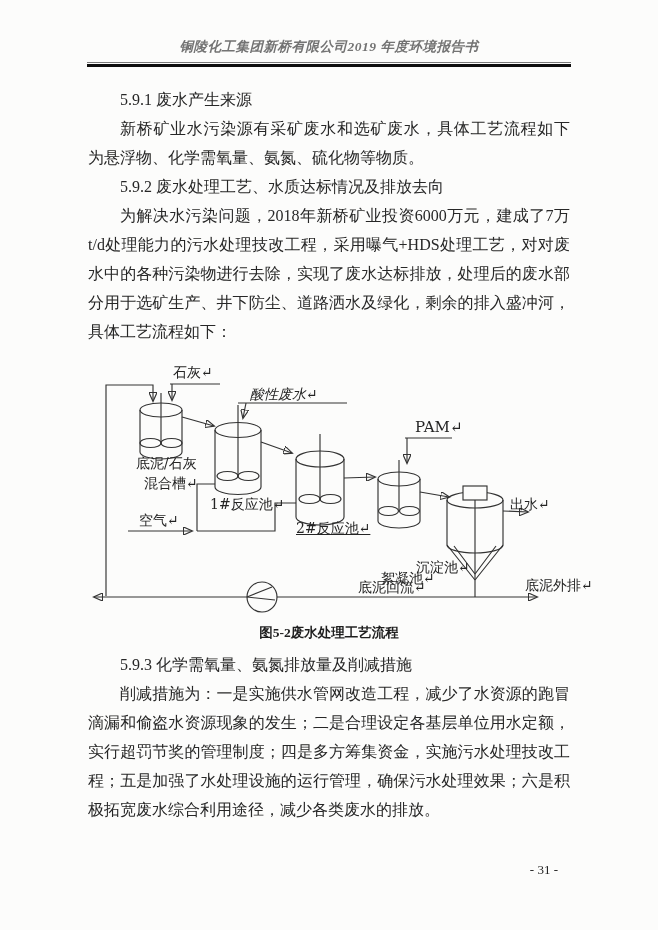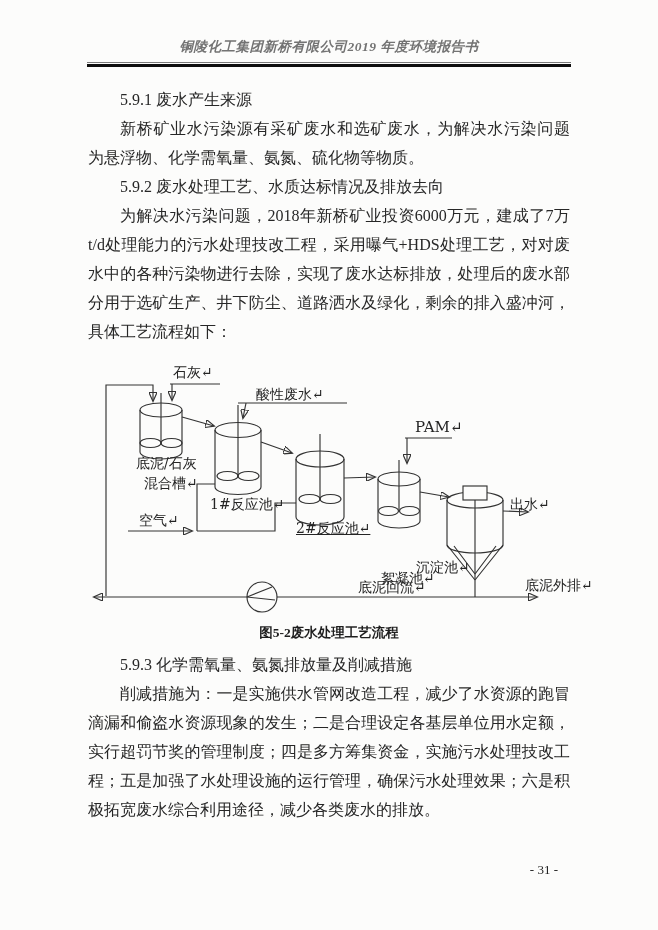--- a/index.html
+++ b/index.html
@@ -31,21 +31,21 @@
 <body>
 
 <div class="page">
 
   <div class="hdr">铜陵化工集团新桥有限公司2019 年度环境报告书</div>
   <div class="rule-thin"></div>
   <div class="rule-thick"></div>
 
   <div class="textcol tc1">
     <div class="tline left indent">5.9.1 废水产生来源</div>
-    <div class="tline indent">新桥矿业水污染源有采矿废水和选矿废水，为解决水污染问题</div>
+    <div class="tline indent">新桥矿业水污染源有采矿废水和选矿废水，具体工艺流程如下</div>
     <div class="tline left">为悬浮物、化学需氧量、氨氮、硫化物等物质。</div>
     <div class="tline left indent">5.9.2 废水处理工艺、水质达标情况及排放去向</div>
     <div class="tline indent">为解决水污染问题，2018年新桥矿业投资6000万元，建成了7万</div>
     <div class="tline">t/d处理能力的污水处理技改工程，采用曝气+HDS处理工艺，对对废</div>
     <div class="tline">水中的各种污染物进行去除，实现了废水达标排放，处理后的废水部</div>
     <div class="tline">分用于选矿生产、井下防尘、道路洒水及绿化，剩余的排入盛冲河，</div>
     <div class="tline left">具体工艺流程如下：</div>
   </div>
 
   <svg class="diagram-svg" viewBox="0 0 658 930" xmlns="http://www.w3.org/2000/svg">
@@ -133,21 +133,21 @@
       <path d="M447,500 L447,545 M503,500 L503,545"></path>
       <path d="M447,545 A28,8 0 0 0 503,545"></path>
       <path d="M447,545 L475,580 M503,545 L475,580"></path>
       <path d="M454,546 L475,574 M496,546 L475,574"></path>
       <path d="M475,500 L475,597"></path>
       <rect class="mask" x="463" y="486" width="24" height="14" style="fill:#fcfcfb"></rect>
     </g>
   </svg>
 
   <div class="dlabel" style="left:173px;top:364px;">石灰↵</div>
-  <div class="dlabel" style="left:256px;top:386px;">酸性废水↵</div>
+  <div class="dlabel" style="left:250px;top:386px;font-style:italic;">酸性废水↵</div>
   <div class="dlabel" style="left:415px;top:419px;font-size:15px;">PAM↵</div>
   <div class="dlabel" style="left:136px;top:455px;">底泥/石灰</div>
   <div class="dlabel" style="left:144px;top:475px;">混合槽↵</div>
   <div class="dlabel" style="left:210px;top:496px;">1#反应池↵</div>
   <div class="dlabel" style="left:296px;top:520px;text-decoration:underline;">2#反应池↵</div>
   <div class="dlabel" style="left:139px;top:512px;">空气↵</div>
   <div class="dlabel" style="left:381px;top:528px;margin-top:42px;">絮凝池↵</div>
   <div class="dlabel" style="left:416px;top:559px;">沉淀池↵</div>
   <div class="dlabel" style="left:510px;top:496px;">出水↵</div>
   <div class="dlabel" style="left:358px;top:579px;">底泥回流↵</div>

